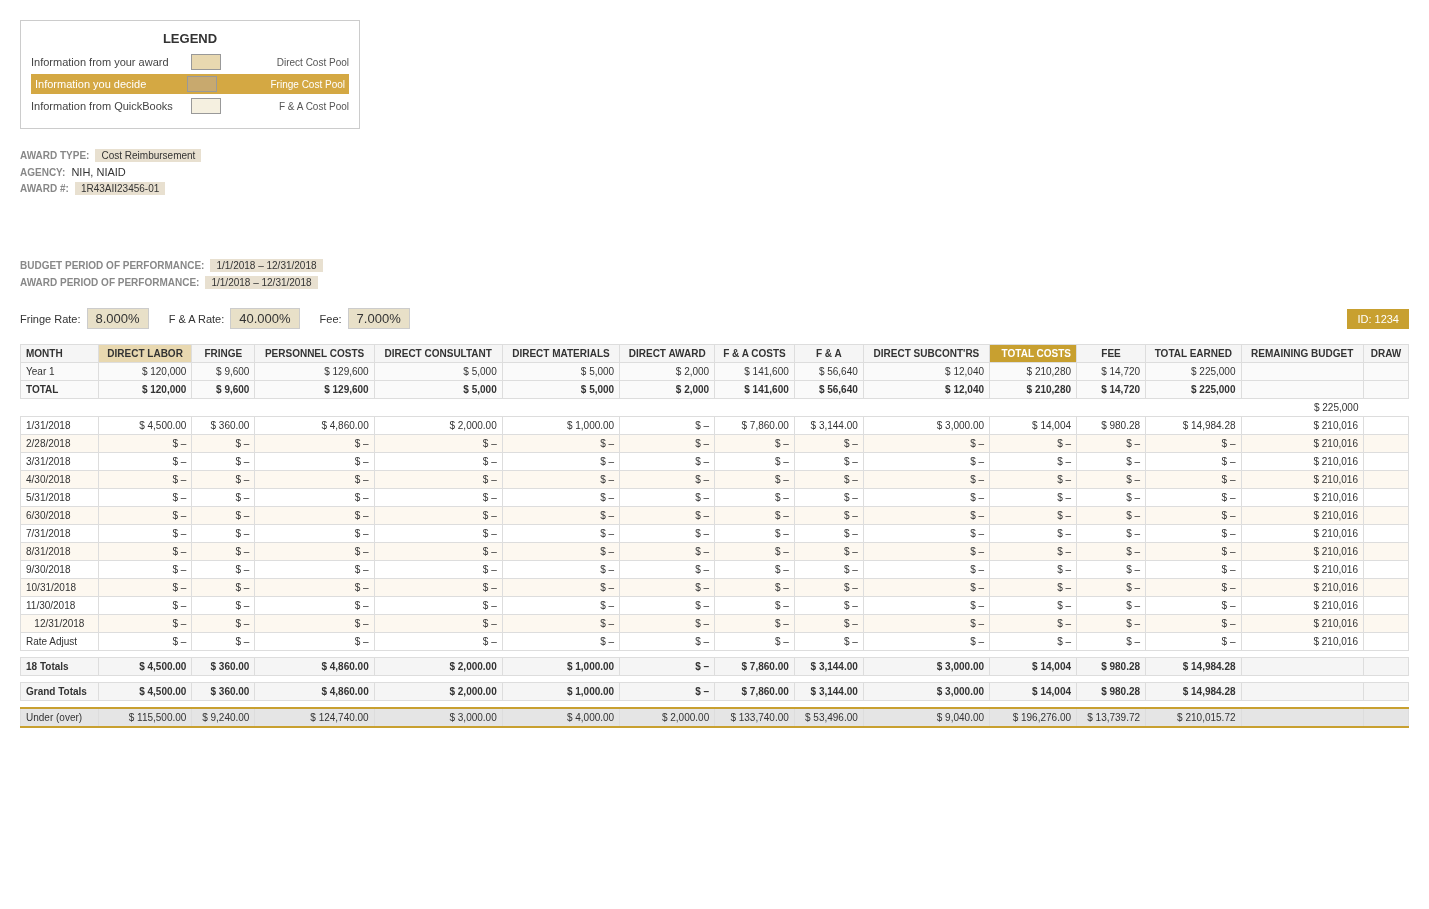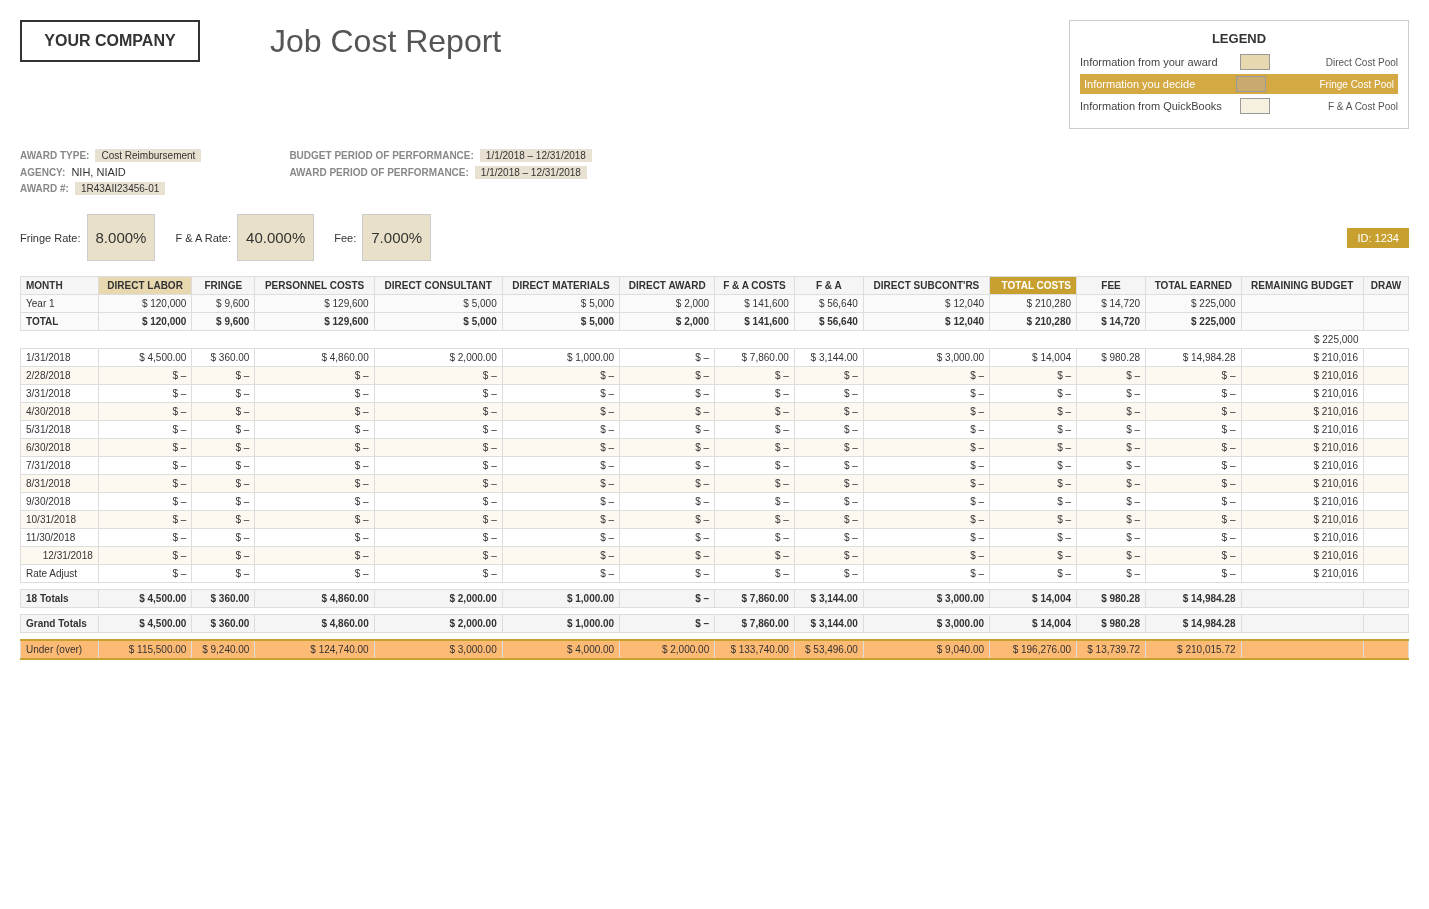--- a/index.html
+++ b/index.html
@@ -15,53 +15,49 @@
     .legend-swatch { width: 30px; height: 16px; border: 1px solid #999; margin: 0 8px; }
     .legend-swatch-orange { background: #c8a96e; }
     .legend-swatch-tan { background: #e8d8b0; }
     .legend-swatch-light { background: #f5f0e0; }
     .legend-desc { width: 120px; text-align: right; font-size: 10px; color: #555; }
     .info-row { display: flex; align-items: center; margin-bottom: 4px; }
     .info-label { color: #888; font-size: 10px; font-weight: bold; text-transform: uppercase; margin-right: 6px; }
     .info-value { font-size: 11px; color: #333; }
     .info-highlight { background: #e8e0d0; padding: 1px 6px; font-size: 10px; }
 
-    .two-col-info { display: flex; gap: 88px; margin-bottom: 15px; }
+    .two-col-info { display: flex; gap: 60px; margin-bottom: 15px; flex-direction: column; }
     .left-info { flex: 0 0 auto; }
     .right-info { flex: 1; }
 
     .rates-section { display: flex; align-items: center; margin-bottom: 15px; gap: 20px; }
     .rate-item { display: flex; align-items: center; gap: 6px; font-size: 11px; }
-    .rate-value { background: #e8e0c8; border: 1px solid #ccc; padding: 14px 8px; font-size: 15px; }
+    .rate-value { background: #e8e0c8; border: 1px solid #ccc; padding: 2px 8px; font-size: 13px; }
     .id-badge { background: #c8a030; color: #fff; padding: 4px 10px; font-size: 11px; margin-left: auto; }
 
     table { border-collapse: collapse; width: 100%; font-size: 10px; }
     th, td { border: 1px solid #ddd; padding: 3px 5px; text-align: right; white-space: nowrap; }
     th { background: #f5f5f5; font-weight: bold; text-align: center; vertical-align: middle; font-size: 10px; }
     td:first-child, th:first-child { text-align: left; }
 
     .row-year1 td { background: #fafafa; }
     .row-total td { background: #fafafa; font-weight: bold; }
     
     .row-date td { background: #fff; }
     .row-date-alt td { background: #fdf8f0; }
     .row-18totals td { font-weight: bold; background: #f5f5f5; }
     .row-grand td { font-weight: bold; background: #f5f5f5; }
-    .row-under td { background: #fdba74; border-top: 2px solid #c8a030; border-bottom: 2px solid #c8a030; font-weight: normal; }
+    .row-under td { background: #e5e5e5; border-top: 2px solid #c8a030; border-bottom: 2px solid #c8a030; font-weight: normal; }
     .highlight-header { background: #e8d8b0 !important; }
     .highlight-header-orange { background: #c8a030 !important; color: #fff !important; text-align: right; }
   </style>
 </head>
 <body>
 
 <div class="header-section">
-  <div style="display:flex; align-items:center; gap:30px;">
-    <div class="company-box">YOUR COMPANY</div>
-    <div class="report-title">Job Cost Report</div>
-  </div>
   <div class="legend-box">
     <div class="legend-title">LEGEND</div>
     <div class="legend-row">
       <span class="legend-label">Information from your award</span>
       <div class="legend-swatch legend-swatch-tan"></div>
       <span class="legend-desc">Direct Cost Pool</span>
     </div>
     <div class="legend-row" style="background:#d4a843; padding:2px 4px;">
       <span class="legend-label" style="color:#fff;">Information you decide</span>
       <div class="legend-swatch legend-swatch-orange"></div>
@@ -374,21 +370,21 @@
         <td>$ –</td>
         <td>$ –</td>
         <td>$ –</td>
         <td>$ –</td>
         <td>$ –</td>
         <td>$ –</td>
         <td>$ 210,016</td>
         <td></td>
       </tr>
       <tr class="row-date-alt">
-        <td style="text-align: right; margin-left: 12px;">12/31/2018</td>
+        <td style="text-align: center; margin-left: 12px;">12/31/2018</td>
         <td>$ –</td>
         <td>$ –</td>
         <td>$ –</td>
         <td>$ –</td>
         <td>$ –</td>
         <td>$ –</td>
         <td>$ –</td>
         <td>$ –</td>
         <td>$ –</td>
         <td>$ –</td>

